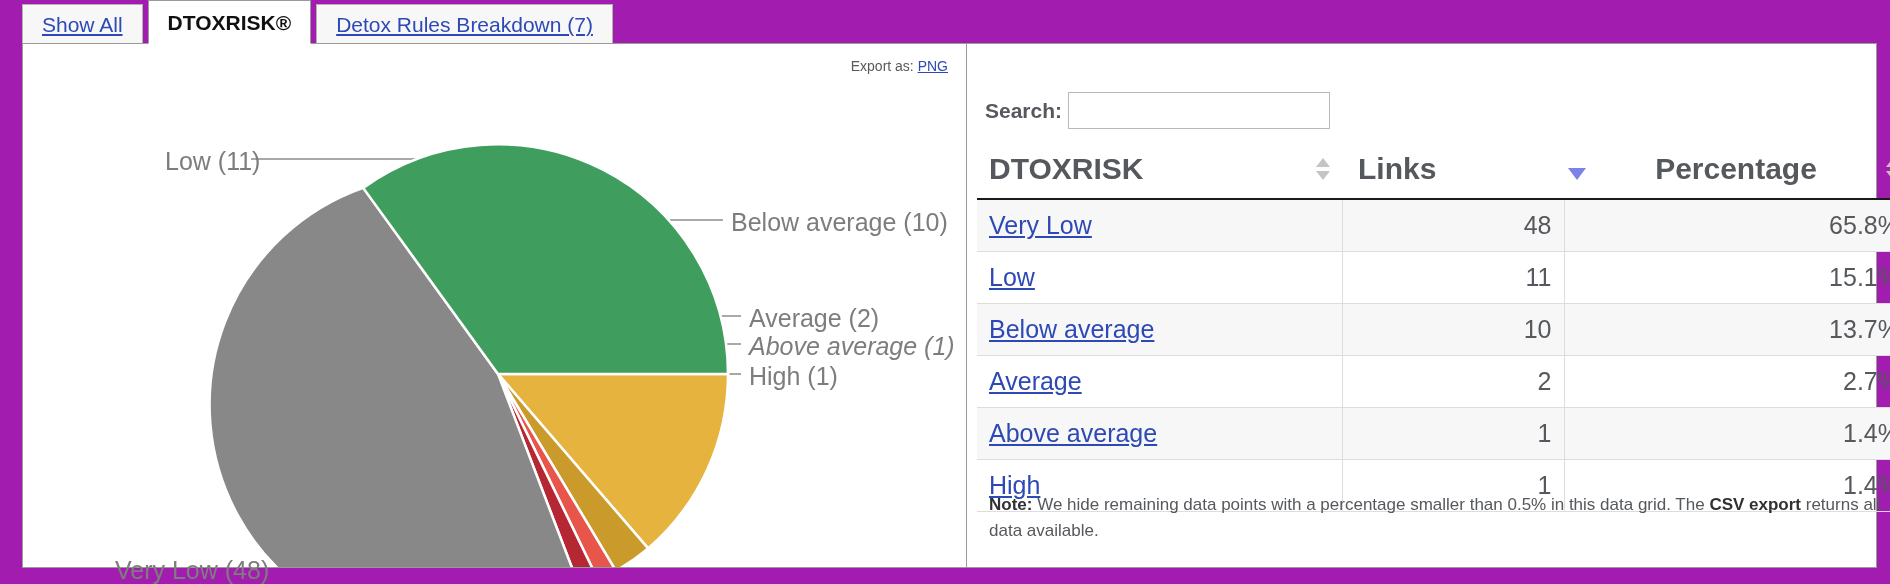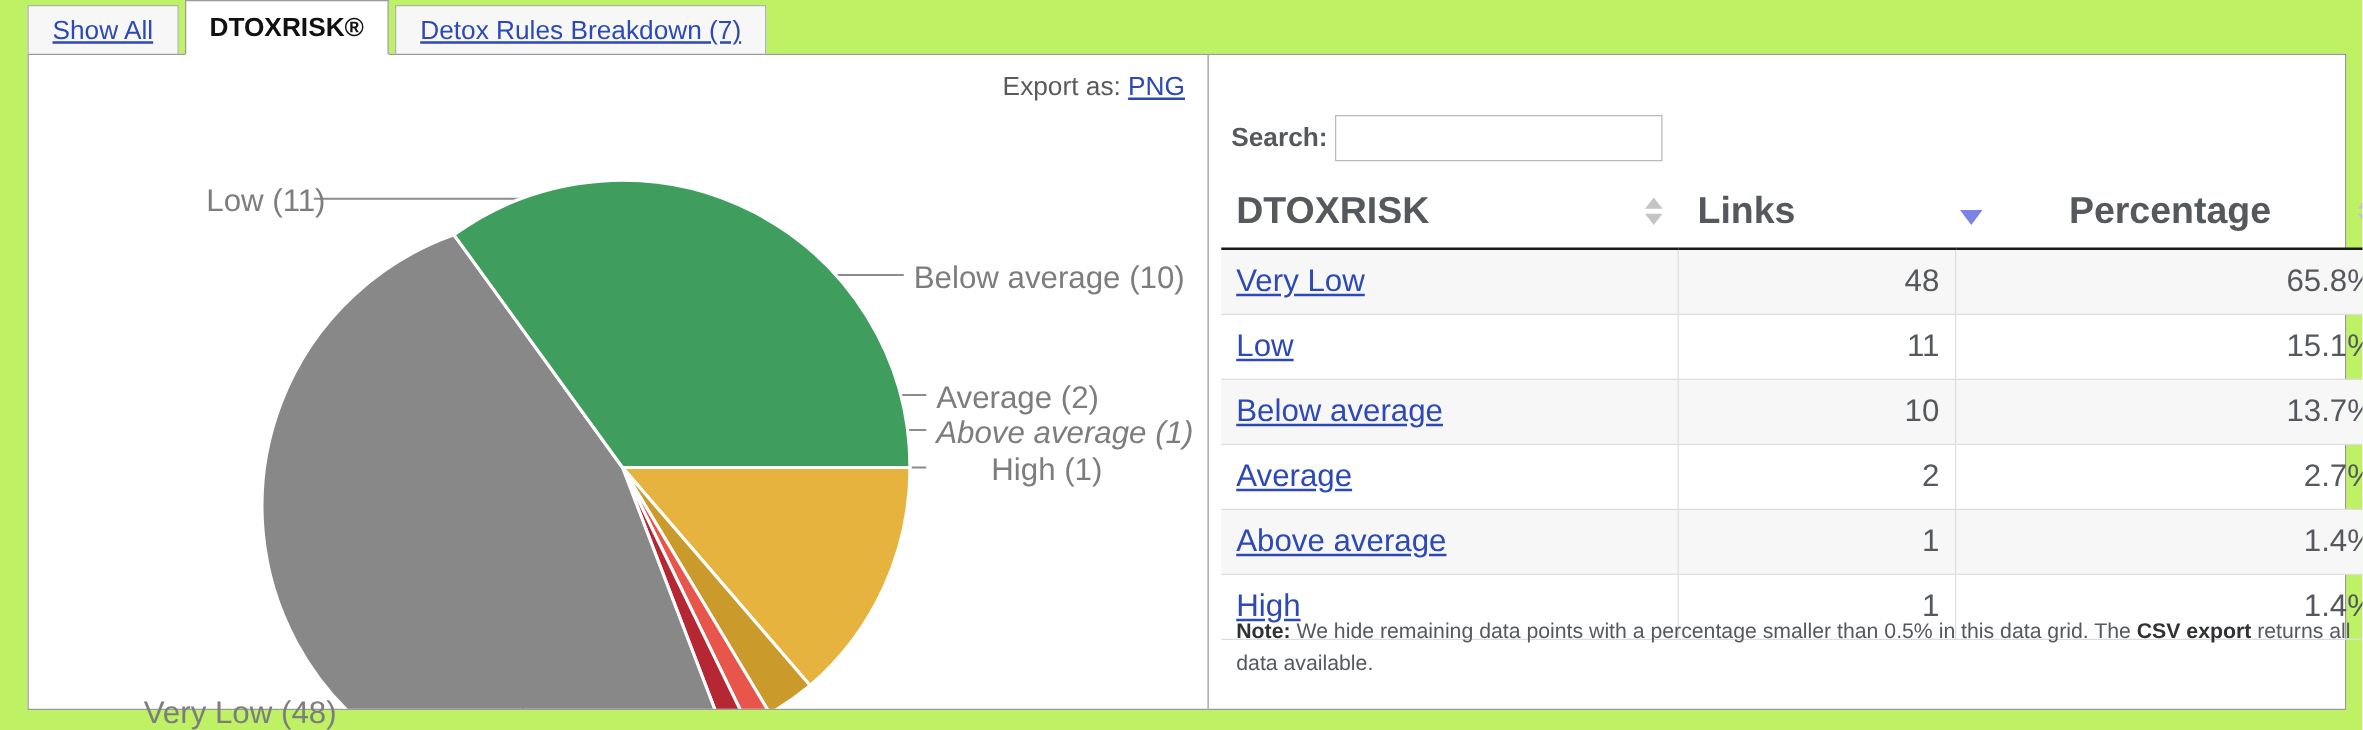--- a/index.html
+++ b/index.html
@@ -4,21 +4,21 @@
 <style>
   * { box-sizing: border-box; }
   html, body {
     margin: 0; padding: 0;
     width: 1890px; height: 584px;
     background: #ffffff;
     font-family: "Liberation Sans", sans-serif;
     overflow: hidden;
   }
 
-  #root { position: relative; width: 1890px; height: 584px; background:#bef264; }
+  #root { position: relative; width: 1890px; height: 584px; background:#a21caf; }
 
   
   .tabbar {
     position: absolute; left: 0; top: 0;
     width: 1890px; height: 44px;
     display: flex; align-items: flex-end;
     padding-left: 22px;
   }
   .tab {
     height: 40px;
@@ -61,21 +61,21 @@
     position: relative;
   }
   .panel-right {
     flex: 1; height: 100%;
     position: relative;
   }
 
   
   .export-line {
     position: absolute;
-    font-size: 21px;
+    font-size: 14px;
     color: #5a5a5a;
     white-space: nowrap;
   }
   .export-line a, .export-line .lnk {
     color: #2d49b5; text-decoration: underline; cursor: pointer;
   }
   .export-left  { right: 18px; top: 14px; }
   .export-right { right: 18px; top: 14px; }
   .sep { color:#8a8a8a; text-decoration:none; }
 
@@ -233,21 +233,21 @@
             <path fill="#888888" d="M475,330 L556.46,543.39 A230,230 0 1,1 340.21,143.87 Z"></path>
 
             <path fill="#3f9e5e" d="M475,330 L340.21,143.87 A230,230 0 0,1 705,330 Z"></path>
           </g>
         </svg>
 
         <div class="leader-label" style="left:142px; top:103px;">Low (11)</div>
         <div class="leader-label" style="left:708px; top:164px;">Below average (10)</div>
         <div class="leader-label" style="left:726px; top:260px;">Average (2)</div>
         <div class="leader-label" style="left:726px; top:288px;font-style:italic;">Above average (1)</div>
-        <div class="leader-label" style="left:726px; top:318px;margin-left:44px;">High (1)</div>
+        <div class="leader-label" style="left:726px; top:318px;">High (1)</div>
         <div class="leader-label" style="left:92px; top:512px;">Very Low (48)</div>
       </div>
     </div>
 
     <div class="panel-right">
 
 
       <div class="search-row">
         <span class="search-label">Search:</span>
         <input class="search-box" type="text" value="" placeholder="" style="">

